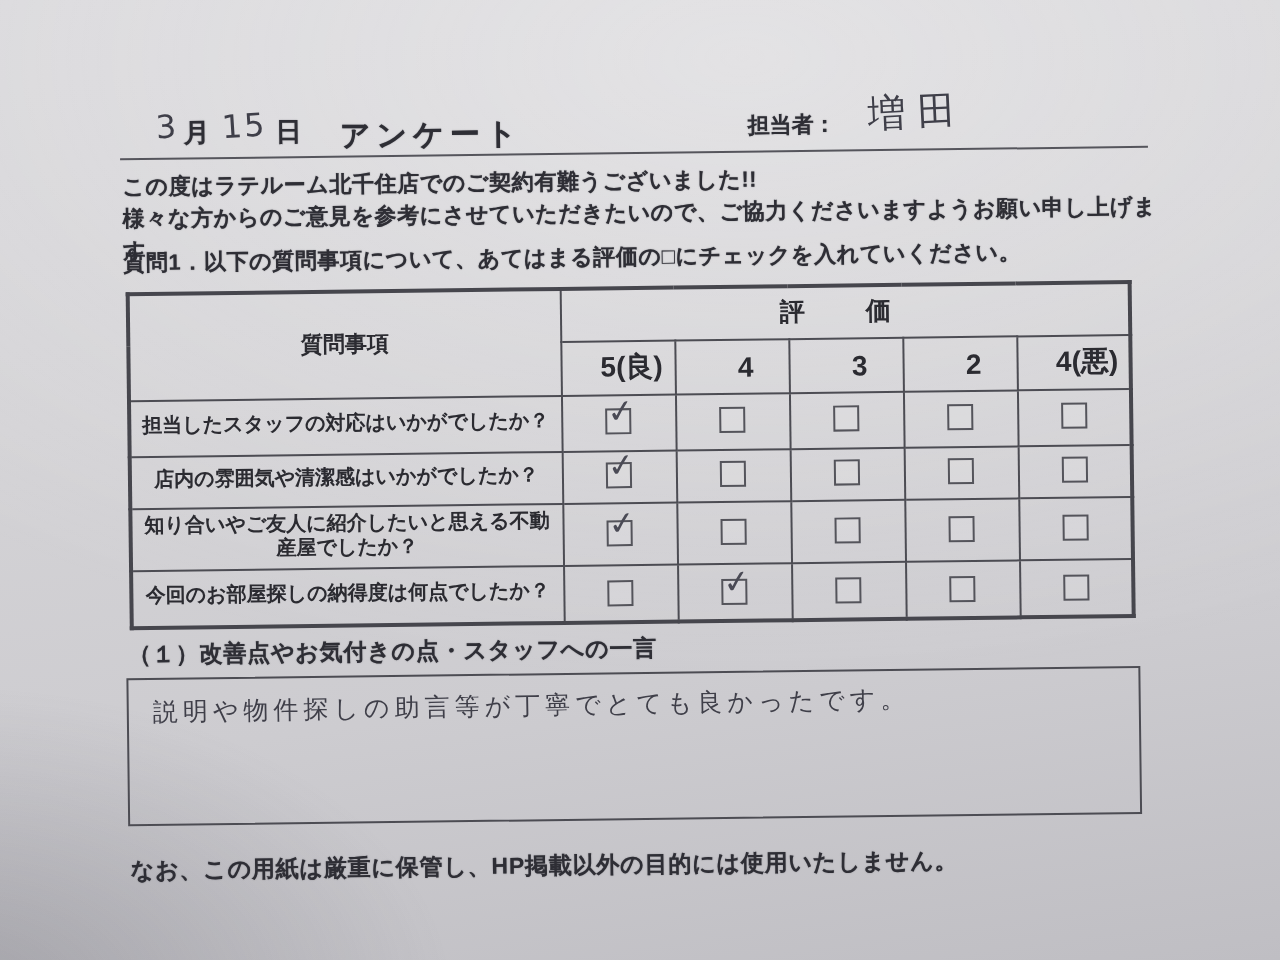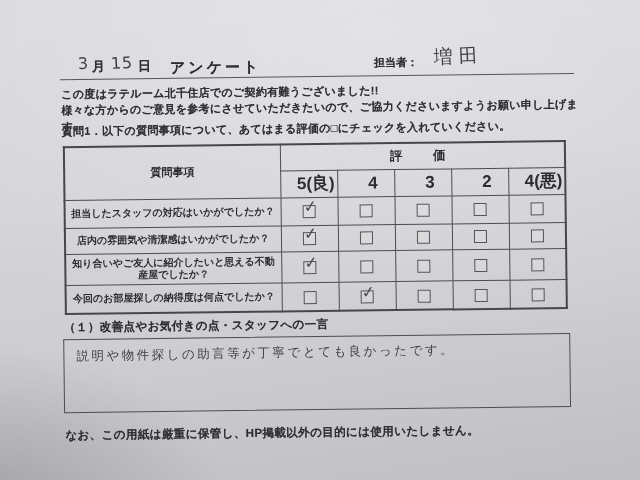--- a/index.html
+++ b/index.html
@@ -35,21 +35,21 @@
   
   .intro-line { font-size:11px; line-height:16px; letter-spacing:0.3px; }
   .instruction { font-size:11px; letter-spacing:0.3px; }
 
   
   table.rating { border-collapse:collapse; table-layout:fixed; width:503px; }
   table.rating th, table.rating td { border:1.2px solid #4c4c53; }
   table.rating { border:2px solid #46464d; }
   th.q-head { width:216px; font-size:11px; font-weight:bold; }
   th.r-head { font-size:12.5px; letter-spacing:9px; height:26px; font-weight:bold; }
-  th.r-col  { font-size:17px; height:27px; font-weight:bold;padding-left:14px; }
+  th.r-col  { font-size:14px; height:27px; font-weight:bold;padding-left:14px; }
   td.q-cell { font-size:10px; font-weight:bold; text-align:center; padding:2px 3px; line-height:12px; }
   td.c-cell { text-align:center; }
   tr.r1 td { height:28px; }
   tr.r2 td { height:26px; }
   tr.r3 td { height:31px; }
   tr.r4 td { height:29px; }
   .cb {
     display:inline-block; width:13px; height:13px;
     border:1.6px solid #54545b; position:relative; vertical-align:middle;
     background:rgba(255,255,255,0.12);

